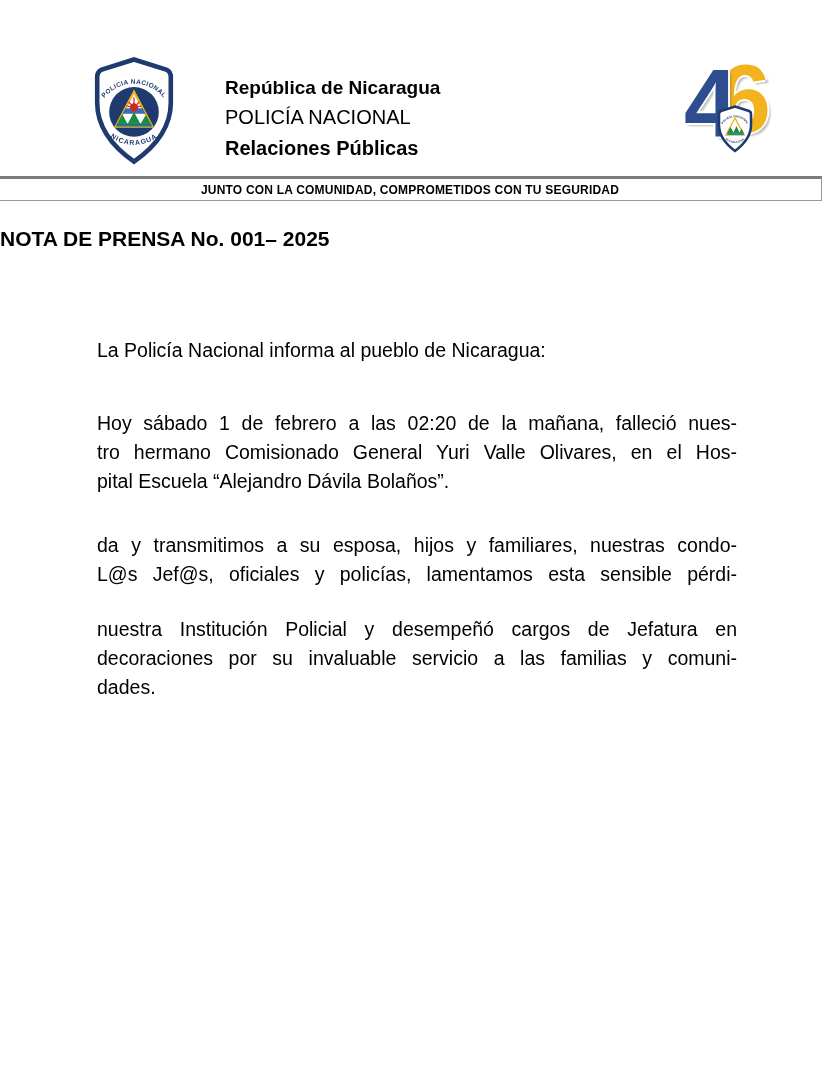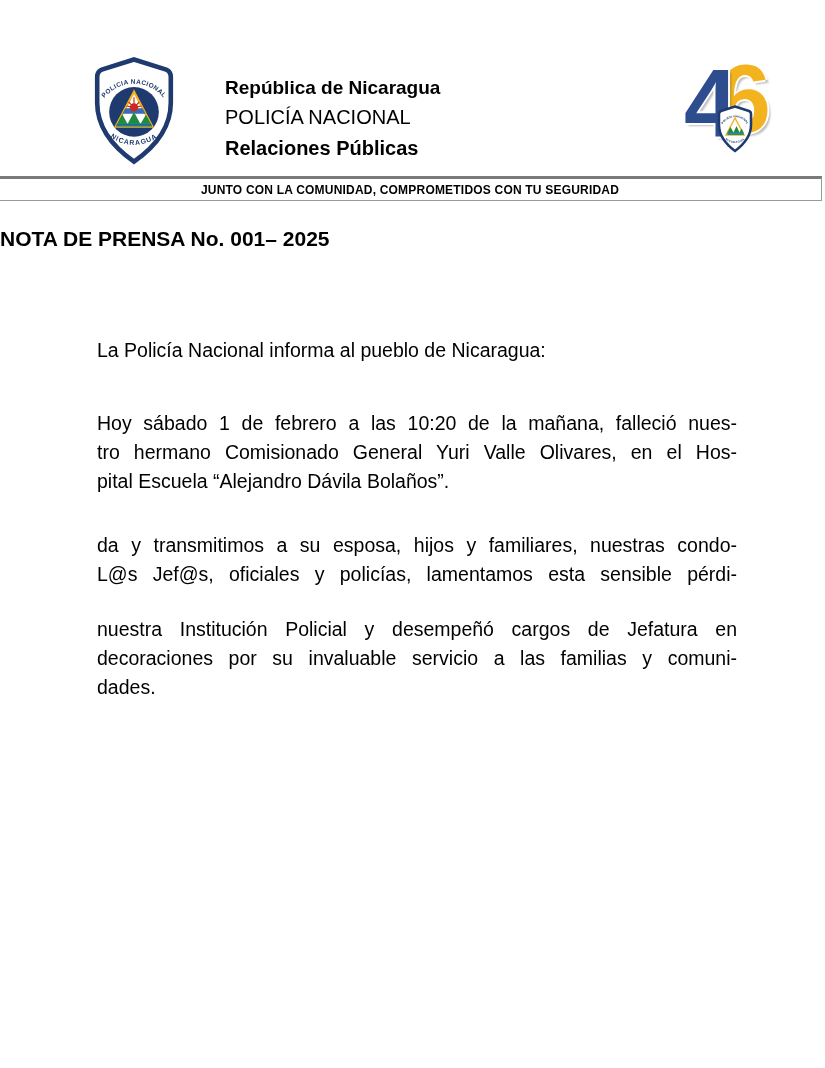--- a/index.html
+++ b/index.html
@@ -123,21 +123,21 @@
     <span>JUNTO CON LA COMUNIDAD, COMPROMETIDOS CON TU SEGURIDAD</span>
   </div>
 
   <div class="title">NOTA DE PRENSA No. 001– 2025</div>
 
   <div class="bodytext">
     <p class="p1">
       <span class="ln">La Policía Nacional informa al pueblo de Nicaragua:</span>
     </p>
     <p class="p2">
-      <span class="ln just">Hoy sábado 1 de febrero a las 10:20 de la mañana, falleció nues-</span>
+      <span class="ln just">Hoy sábado 1 de febrero a las 02:20 de la mañana, falleció nues-</span>
       <span class="ln just">tro hermano Comisionado General Yuri Valle Olivares, en el Hos-</span>
       <span class="ln">pital Escuela “Alejandro Dávila Bolaños”.</span>
     </p>
     <p class="p3">
       <span class="ln just">da y transmitimos a su esposa, hijos y familiares, nuestras condo-</span>
       <span class="ln just">L@s Jef@s, oficiales y policías, lamentamos esta sensible pérdi-</span>
     </p>
     <p class="p4">
       <span class="ln just">nuestra Institución Policial y desempeñó cargos de Jefatura en</span>
       <span class="ln just">decoraciones por su invaluable servicio a las familias y comuni-</span>

